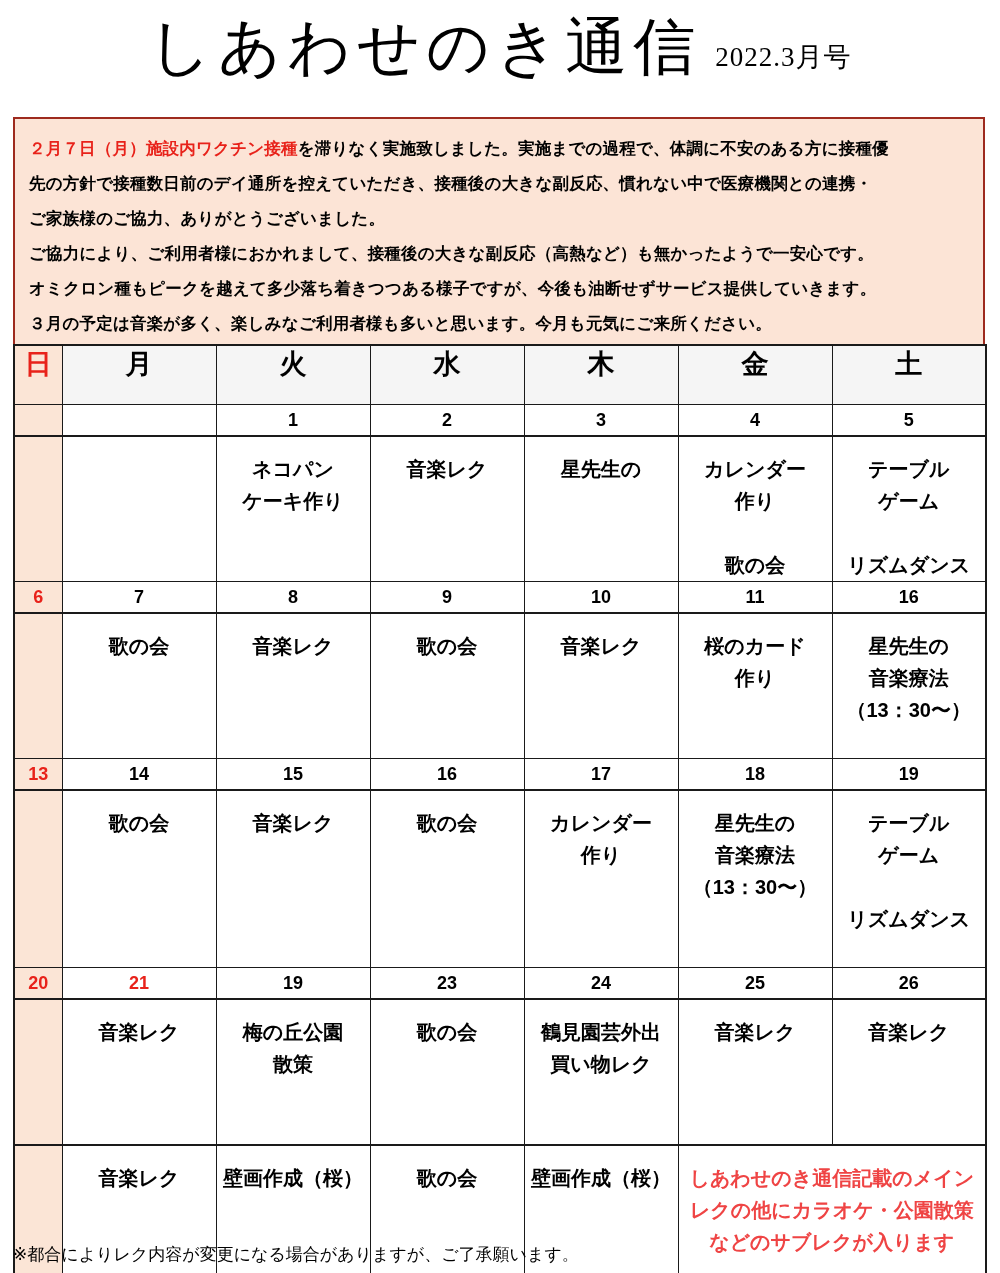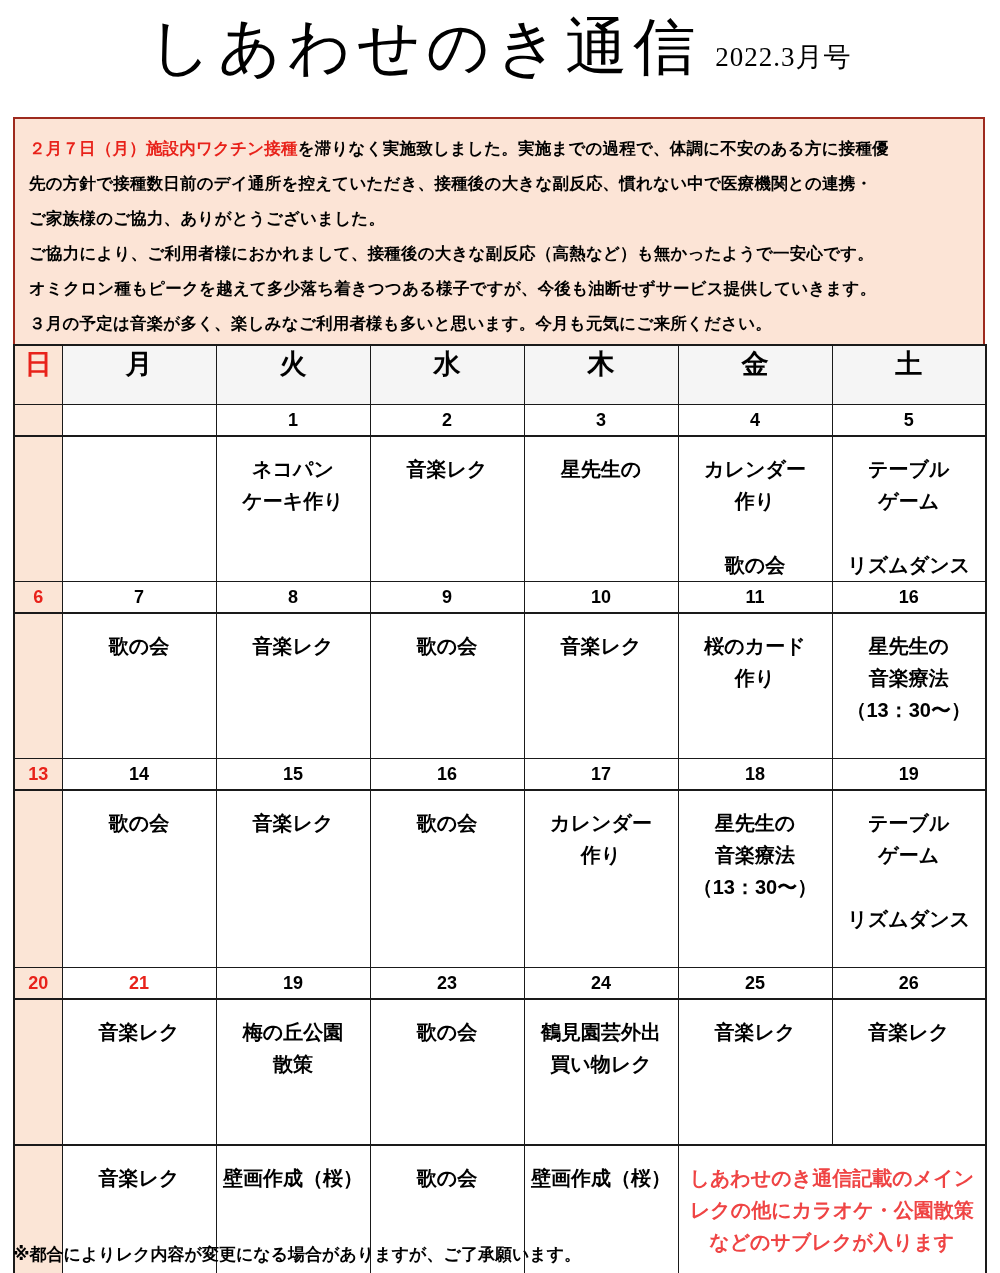--- a/index.html
+++ b/index.html
@@ -156,21 +156,21 @@
 
   
   .footer {
     position: absolute;
     left: 13px;
     top: 1243px;
     width: 972px;
     display: flex;
     align-items: center;
     font-size: 17px;
-    font-weight: 700;
+    font-weight: 400;
     letter-spacing: 0px;
     white-space: nowrap;
   }
   .footer .right {
     margin-left: 26px;
   }
 </style>
 </head>
 <body>
 

